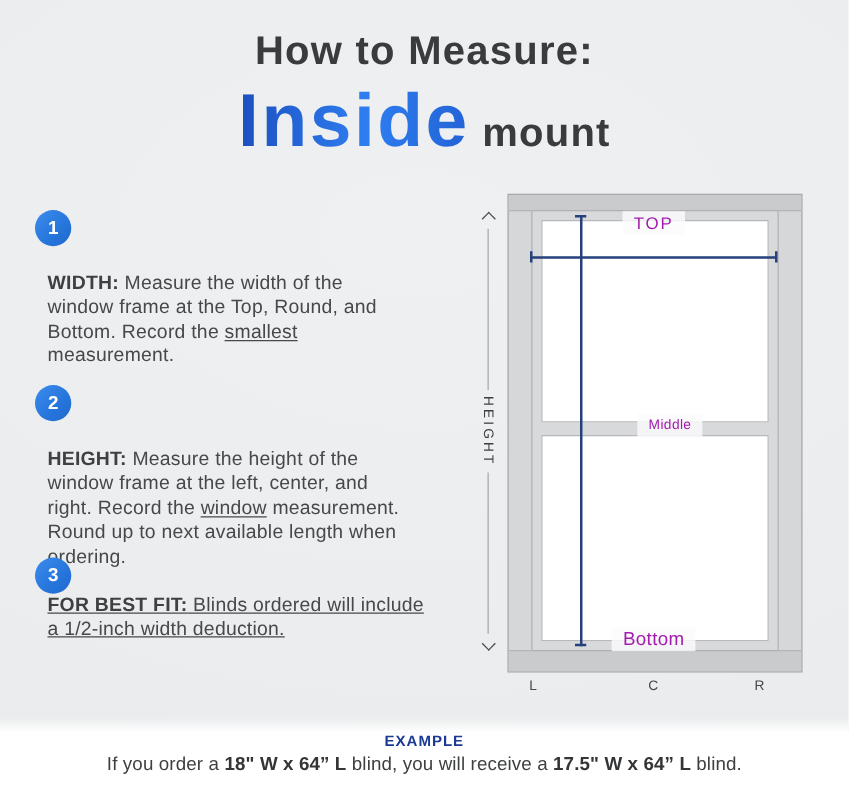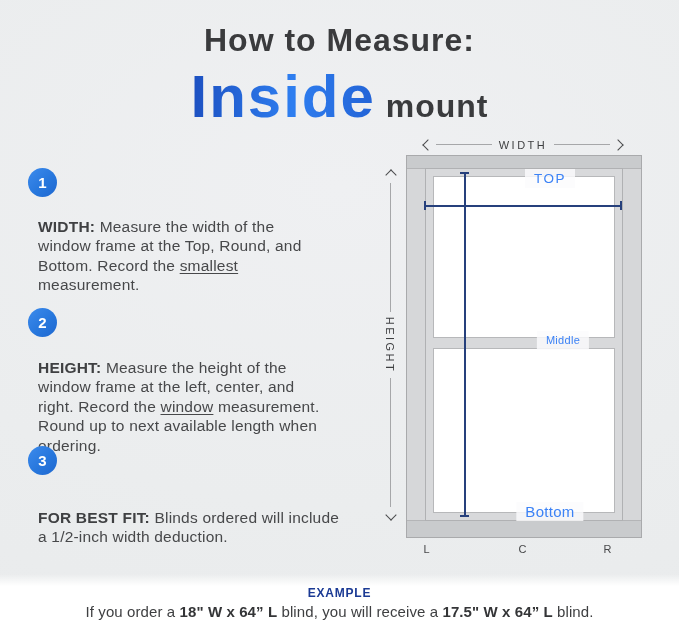--- a/index.html
+++ b/index.html
@@ -62,21 +62,21 @@
 
   
   .vline-blue{position:absolute;left:464px;top:173px;width:2px;height:344px;background:#26407c;}
   .hline-blue{position:absolute;left:425px;top:205px;width:196px;height:2px;background:#26407c;}
   .tick{position:absolute;background:#26407c;}
   .tick-h{width:9px;height:2px;}
   .tick-v{width:2px;height:9px;}
 
   
   .tag{position:absolute;transform:translateX(-50%);background:rgba(251,251,252,0.82);
-    color:#3b82f6;padding:0 9px;height:19px;line-height:19px;white-space:nowrap;margin-left:27px;}
+    color:#a21caf;padding:0 9px;height:19px;line-height:19px;white-space:nowrap;}
   .tag-top{left:523px;top:169px;font-size:13.5px;letter-spacing:1.5px;}
   .tag-middle{left:536px;top:331px;font-size:11px;letter-spacing:0.3px;}
   .tag-bottom{left:523px;top:502px;font-size:15px;letter-spacing:0.3px;}
   .lcr{position:absolute;top:543px;transform:translateX(-50%);
     font-size:11px;letter-spacing:1px;color:#47484a;}
   .lcr-l{left:427px;} .lcr-c{left:523px;} .lcr-r{left:608px;}
 
   
   .footer{position:absolute;left:0;top:586px;width:679px;height:56px;background:#ffffff;text-align:center;}
   .example-heading{margin-top:0;font-size:12px;font-weight:700;letter-spacing:0.8px;color:#1b3a94;}
@@ -108,30 +108,23 @@
   </div>
   <p class="step-text" style="top:342px;"><span class="b">HEIGHT:</span><span> Measure the height of the
 window frame at the left, center, and
 right. Record the </span><span class="u">window</span><span> measurement.
 Round up to next available length when
 ordering.</span></p>
 
   <div class="badge" style="top:446px;">
     <span>3</span>
   </div>
-  <p class="step-text" style="top:492px;"><span class="b">FOR BEST FIT:</span><span> Blinds ordered will include
+  <p class="step-text" style="top:459px;text-decoration:underline;"><span class="b">FOR BEST FIT:</span><span> Blinds ordered will include
 a 1/2-inch width deduction.</span></p>
 
-  <div class="w-arrow">
-    <span class="chev chev-left"></span>
-    <span class="aline-h"></span>
-    <span class="arrow-label">WIDTH</span>
-    <span class="aline-h"></span>
-    <span class="chev chev-right"></span>
-  </div>
 
   <div class="h-arrow">
     <span class="chev chev-up"></span>
     <span class="aline-v"></span>
     <span class="h-label-box">
       <span class="arrow-label">HEIGHT</span>
     </span>
     <span class="aline-v"></span>
     <span class="chev chev-down"></span>
   </div>

